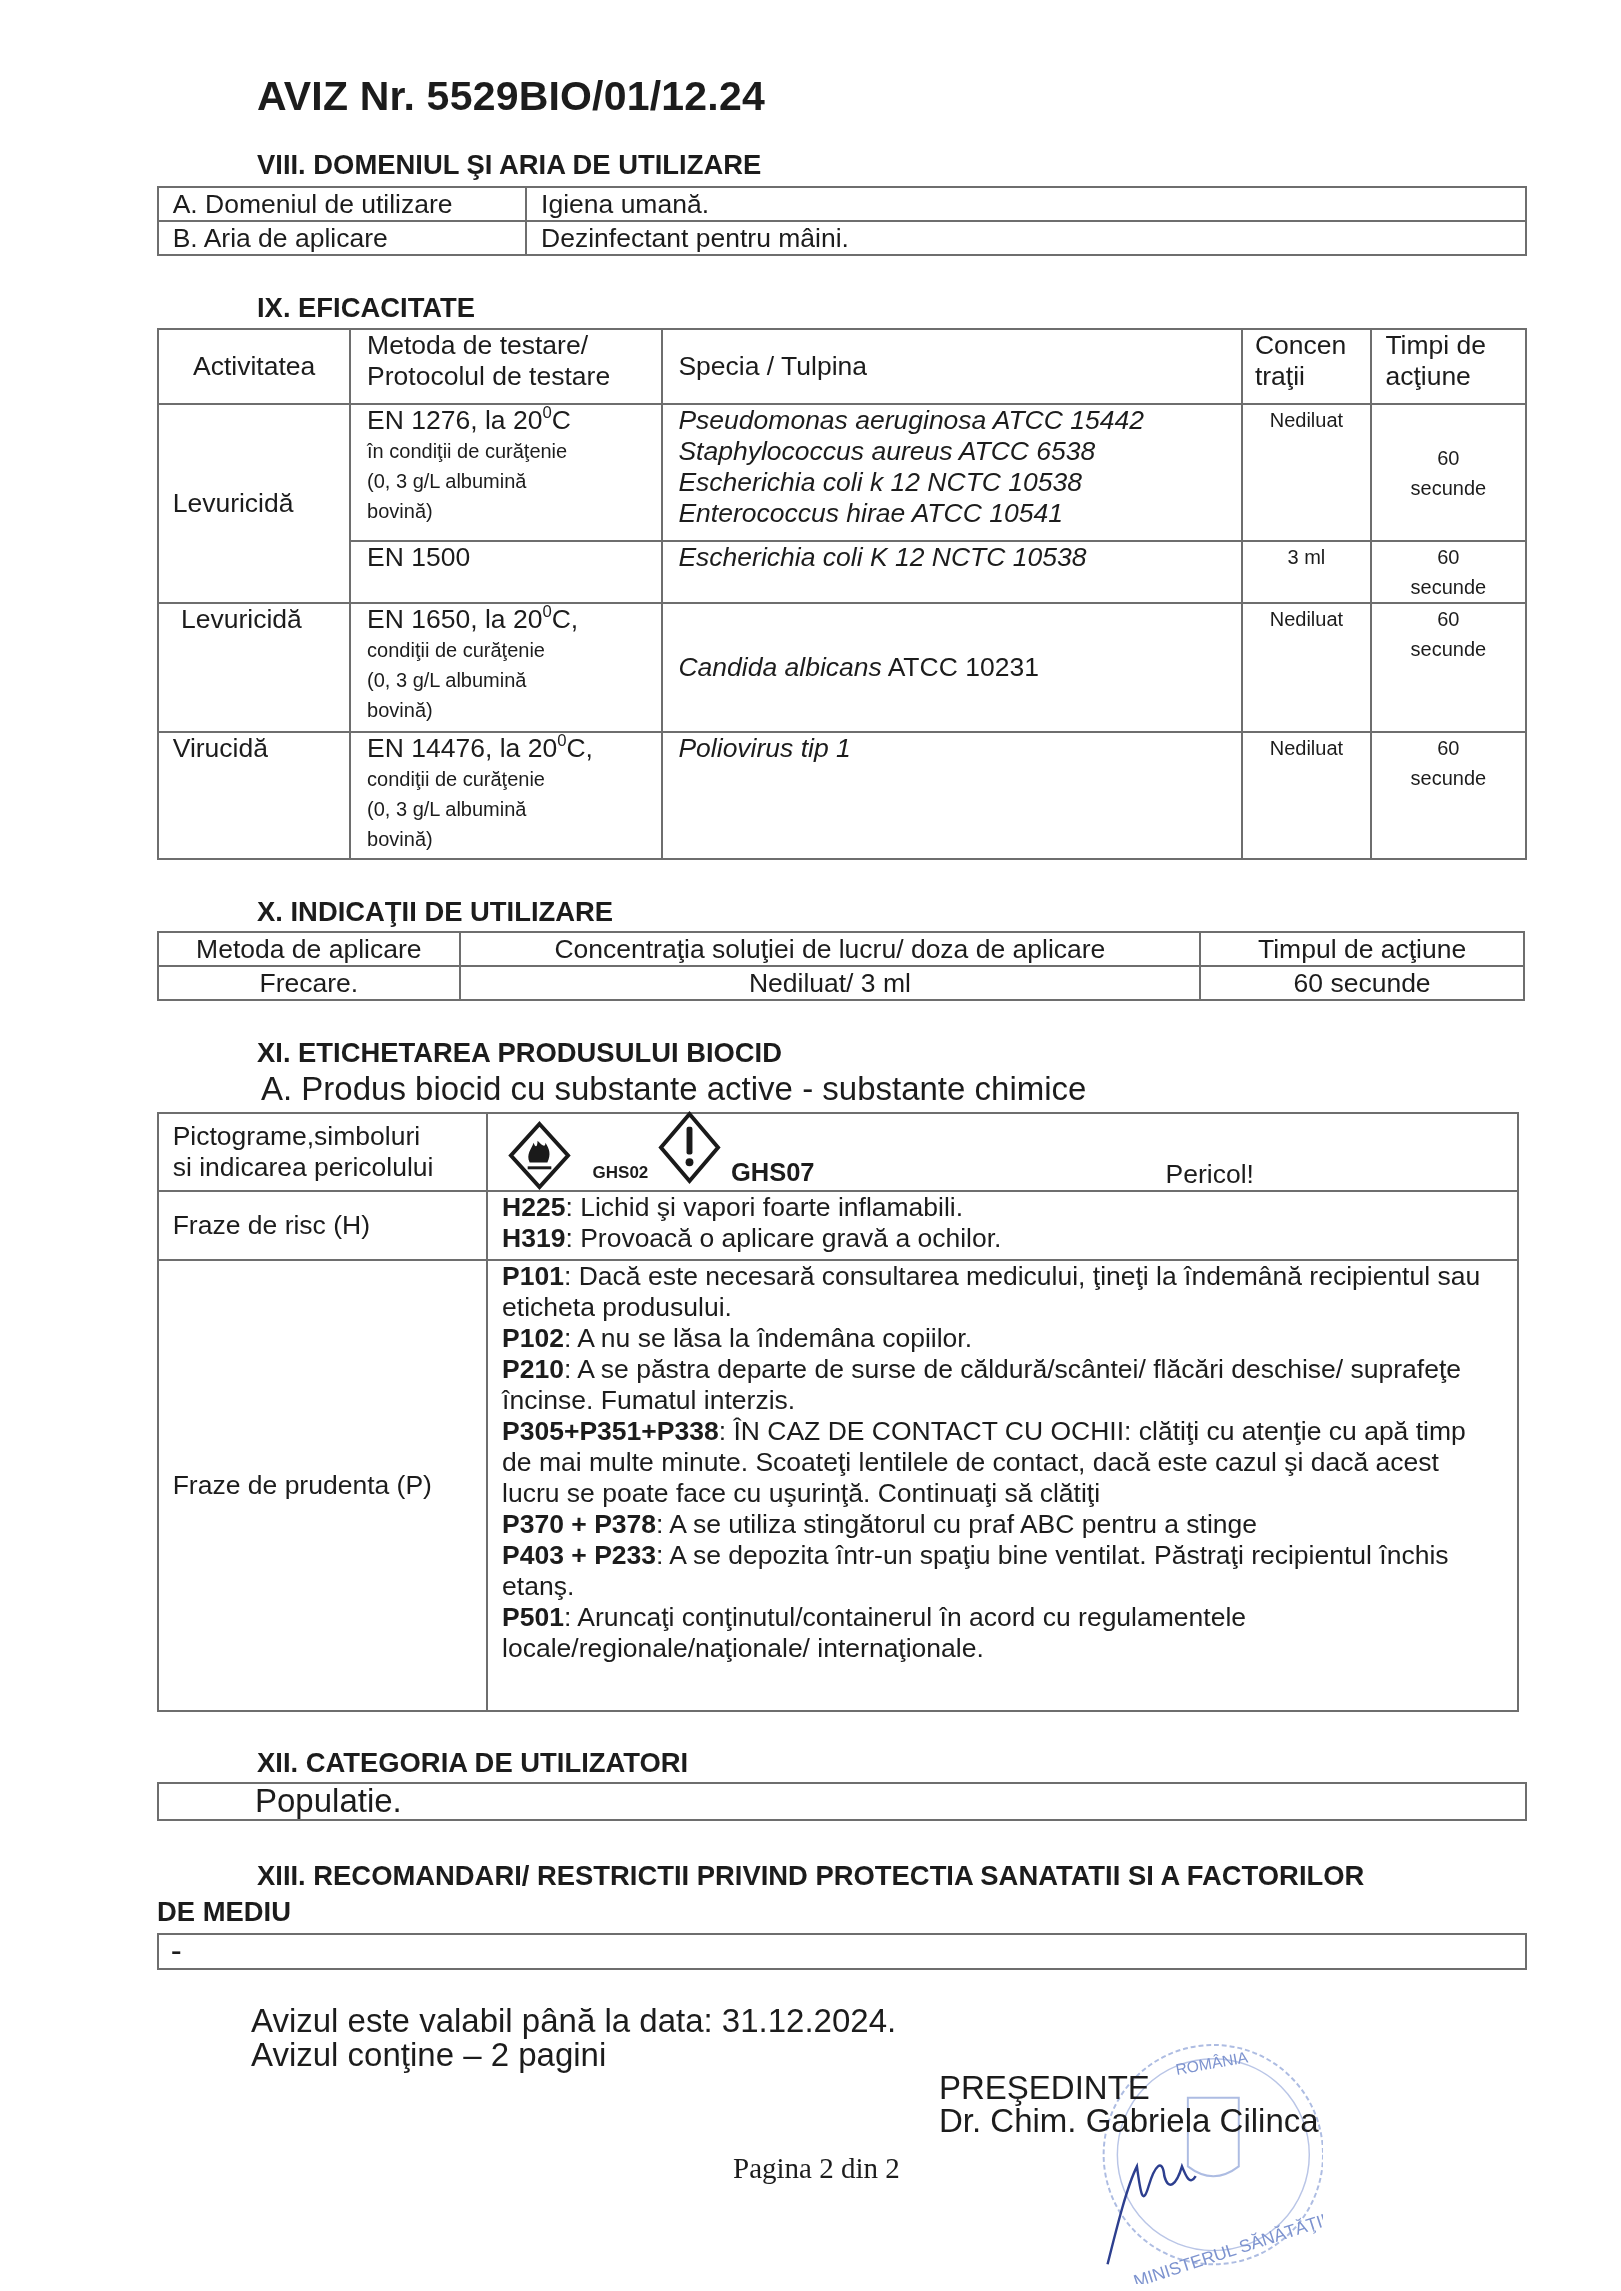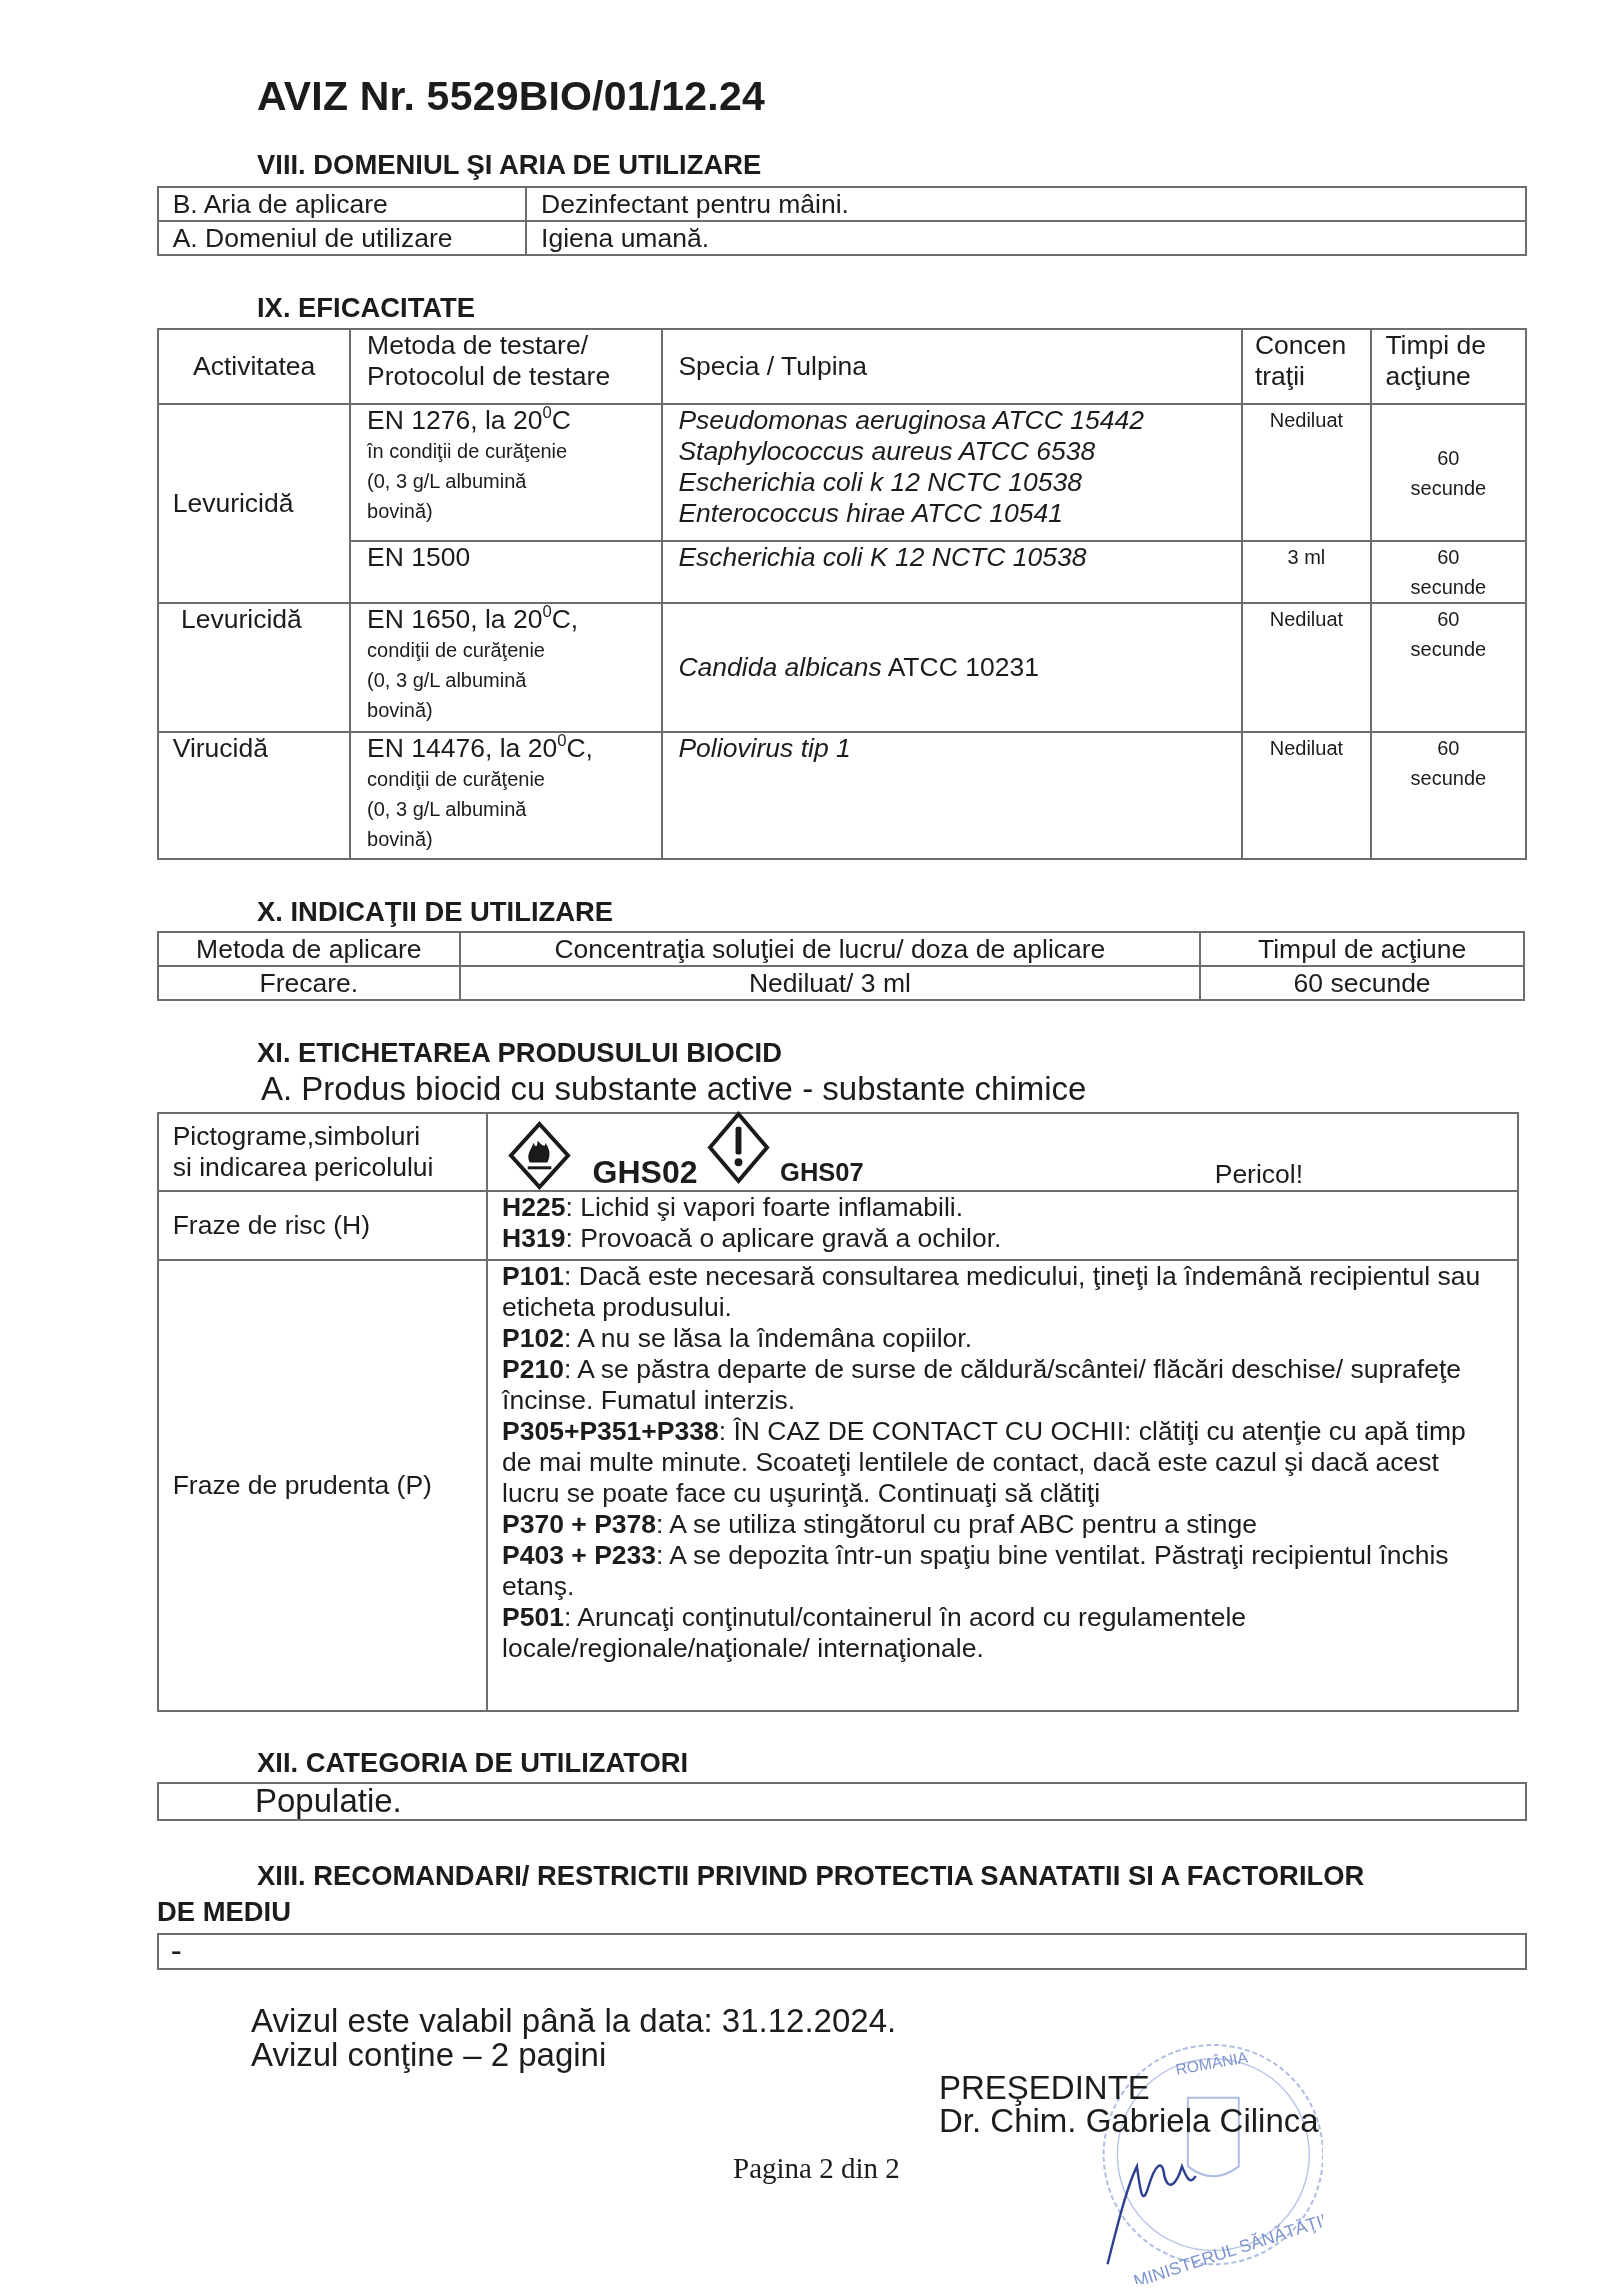--- a/index.html
+++ b/index.html
@@ -46,26 +46,26 @@
 </style>
 </head>
 <body>
 
 <div class="abs title">AVIZ Nr. 5529BIO/01/12.24</div>
 
 <div class="abs sec" style="left:257px;top:149px;">VIII. DOMENIUL ŞI ARIA DE UTILIZARE</div>
 <table id="t8">
   <tbody>
       <tr>
+    <td style="width:339px">A. Domeniul de utilizare</td>
+    <td>Igiena umană.</td>
+  </tr>
+  <tr>
     <td>B. Aria de aplicare</td>
     <td>Dezinfectant pentru mâini.</td>
-  </tr>
-  <tr>
-    <td style="width:339px">A. Domeniul de utilizare</td>
-    <td>Igiena umană.</td>
   </tr>
 </tbody>
   </table>
 
 <div class="abs sec" style="left:257px;top:292px;">IX. EFICACITATE</div>
 <table id="t9">
   <tbody>
       <tr style="height:75px;">
     <td class="ac c" style="vertical-align:middle">Activitatea</td>
     <td class="me">
@@ -177,21 +177,21 @@
     </td>
     <td class="val" style="position:relative;vertical-align:bottom;">
       <div style="display:flex;align-items:flex-end;height:73px;">
         <span style="display:inline-block;width:63px;height:69px;margin-left:5.9px;">
           <svg width="63" height="69" viewBox="0 0 64 70">
             <polygon points="32,3 61,35 32,67 3,35" fill="#fff" stroke="#1a1a1a" stroke-width="4"></polygon>
             <path d="M22,42 C18,34 24,28 26,22 C28,28 30,26 30,20 C34,24 38,28 38,22 C42,28 44,34 40,42 Z" fill="#1a1a1a"></path>
             <rect x="20" y="46" width="24" height="3" fill="#1a1a1a"></rect>
           </svg>
         </span>
-        <span class="b" style="font-size:32px;margin-left:21.6px;margin-bottom:2px;">GHS02</span>
+        <span class="b" style="font-size:17px;margin-left:21.6px;margin-bottom:2px;">GHS02</span>
         <span style="display:inline-block;width:63px;height:73px;margin-left:9.8px;margin-bottom:5.9px;">
           <svg width="63" height="73" viewBox="0 0 64 74">
             <polygon points="32,3 61,37 32,71 3,37" fill="#fff" stroke="#1a1a1a" stroke-width="4"></polygon>
             <rect x="29" y="16" width="6" height="28" rx="2" fill="#1a1a1a"></rect>
             <circle cx="32" cy="52" r="4" fill="#1a1a1a"></circle>
           </svg>
         </span>
         <span class="b" style="font-size:25.5px;margin-left:9.8px;margin-bottom:2px;">GHS07</span>
         <span style="margin-left:351px;margin-bottom:0px;">Pericol!</span>
       </div>

